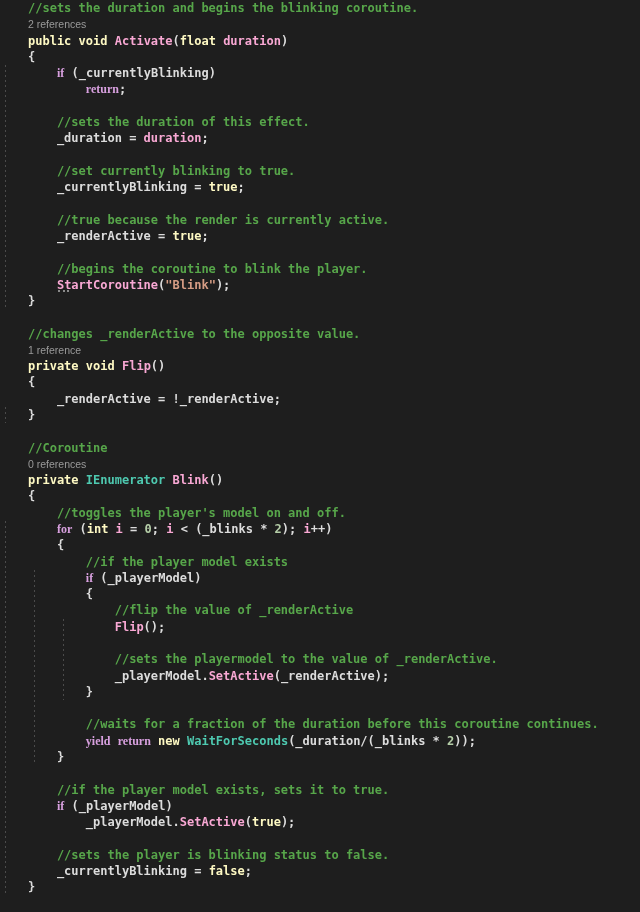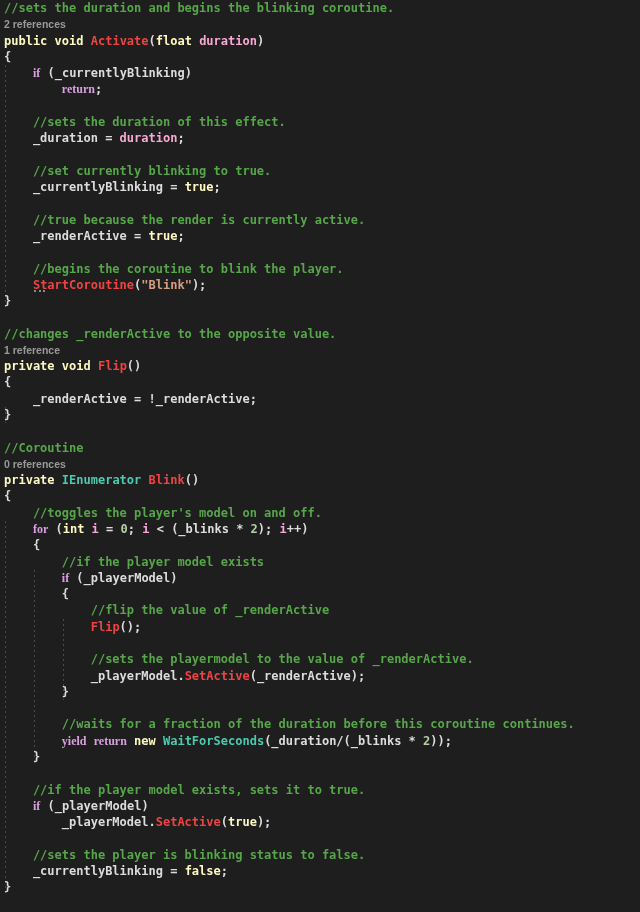--- a/index.html
+++ b/index.html
@@ -4,40 +4,40 @@
 <style>
   html,body{margin:0;padding:0;background:#1e1e1e;}
   body{width:640px;height:912px;overflow:hidden;}
   .editor{
     position:relative;width:640px;height:912px;
     font-family:"DejaVu Sans Mono",monospace;
     font-size:12px;font-weight:bold;
     background:#1e1e1e;
   }
   #guides-layer{position:absolute;inset:0;z-index:0;}
-  #lines-layer{position:absolute;inset:0;z-index:1;}
+  #lines-layer{position:absolute;inset:0;z-index:1;margin-left:24px;}
   .line{
     height:16.2857px;line-height:16.2857px;
     white-space:pre;padding-left:4px;
     color:#dcdcdc;
   }
   .line.lens span{
     font-family:"Liberation Sans",sans-serif;
-    font-size:10.5px;font-weight:bold;color:#9a9a9a;
+    font-size:10.5px;font-weight:normal;color:#9a9a9a;
   }
   .guide{
     position:absolute;width:1px;
     background:repeating-linear-gradient(to bottom,#4b4b4b 0 2px,transparent 2px 5px);
   }
   .pln{color:#dcdcdc;}
   .cm{color:#57a64a;}
   .kw{color:#fef9c3;}
   .ctl{color:#d8a0df;font-family:Liberation Serif, serif;}
   .str{color:#d69d85;}
-  .mth{color:#ef4444;}
+  .mth{color:#f9a8d4;}
   .typ{color:#4ec9b0;}
   .prm{color:#f9a8d4;}
   .num{color:#b5cea8;}
   .sugg{position:relative;display:inline-block;}
   .sugg::after{
     content:"";position:absolute;left:1px;bottom:1px;width:11px;height:0;
     border-bottom:2px dotted #8a8a8a;
   }
 </style>
 </head>

